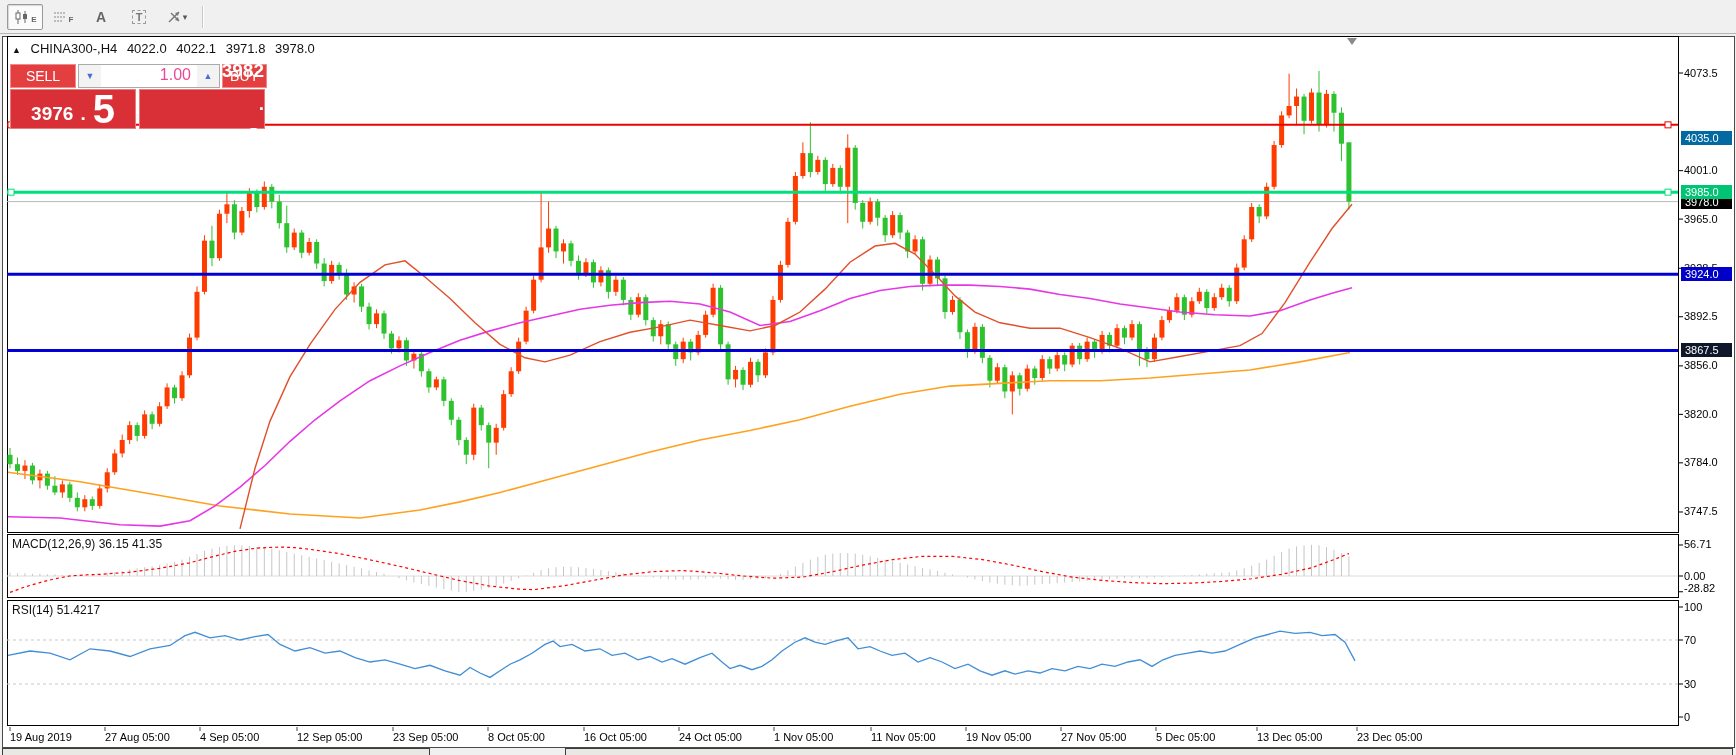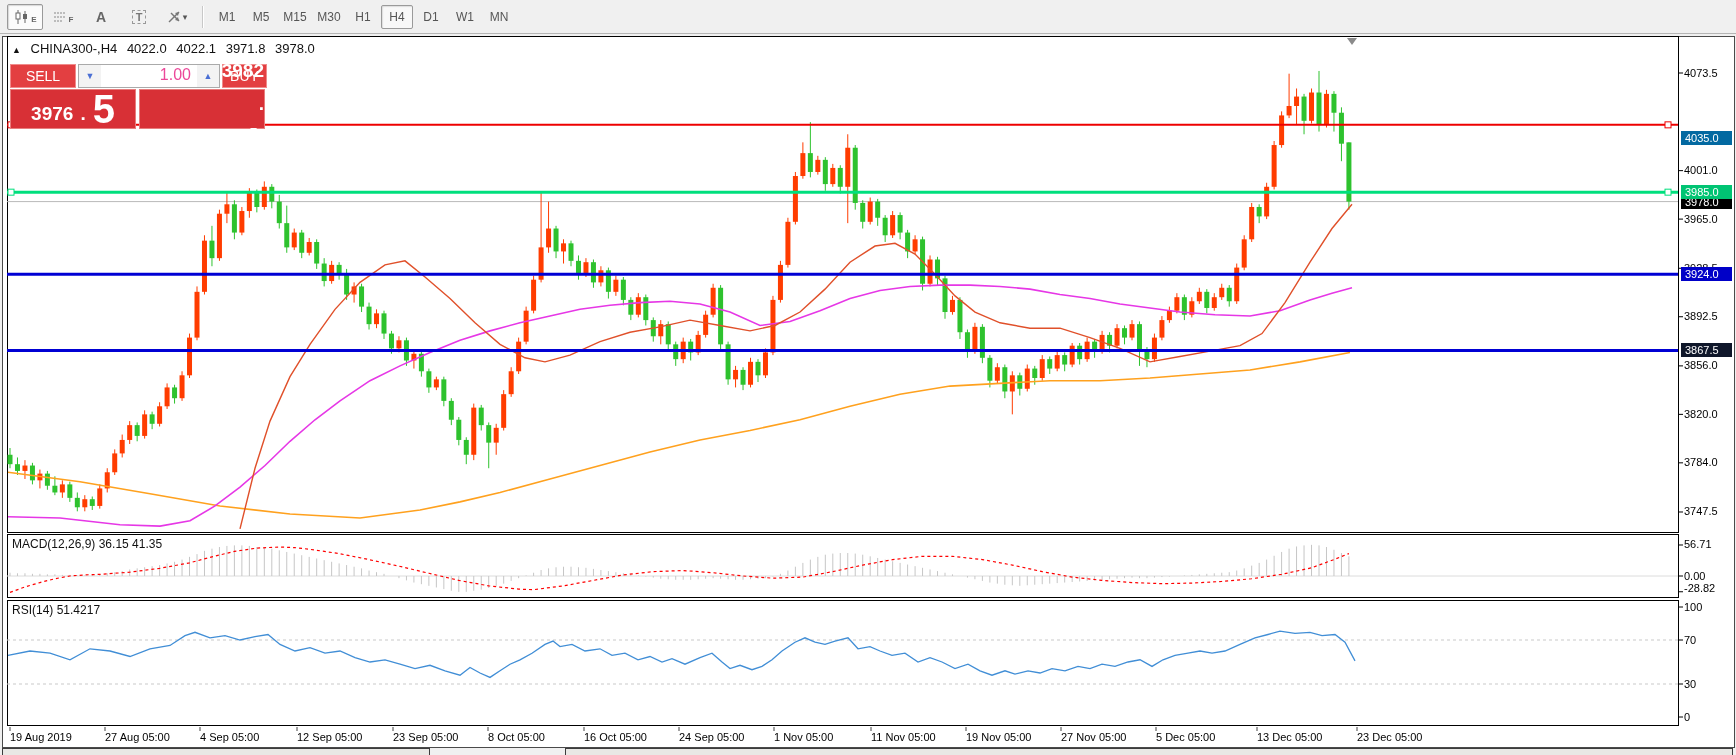--- a/index.html
+++ b/index.html
@@ -80,31 +80,20 @@
           <svg width="16" height="14">
             <line x1="2" y1="12" x2="12" y2="2" stroke="#777" stroke-width="1.5"></line>
             <polygon points="12,2 8,3 11,6" fill="#777"></polygon>
             <line x1="4" y1="3" x2="12" y2="11" stroke="#777" stroke-width="1.5"></line>
             <polygon points="12,11 11,7 8,10" fill="#777"></polygon>
           </svg>
           <span style="color:#555;font-size:9px;">▾</span>
         </div>
       </div>
     <div class="tsep"></div>
-    <div id="tf-group" style="display:flex;align-items:center;">
-        <div class="tfbtn">M1</div>
-        <div class="tfbtn">M5</div>
-        <div class="tfbtn">M15</div>
-        <div class="tfbtn">M30</div>
-        <div class="tfbtn">H1</div>
-        <div class="tfbtn active">H4</div>
-        <div class="tfbtn">D1</div>
-        <div class="tfbtn">W1</div>
-        <div class="tfbtn">MN</div>
-      </div>
   </div>
 
   <div id="window"></div>
 
   <svg id="chart-svg" width="1736" height="755">
       <rect x="7.5" y="36.5" width="1671" height="496" fill="none" stroke="#000" stroke-width="1"></rect>
       <rect x="7.5" y="534.5" width="1671" height="63" fill="none" stroke="#000" stroke-width="1"></rect>
       <rect x="7.5" y="600.5" width="1671" height="125" fill="none" stroke="#000" stroke-width="1"></rect>
       <line x1="7" x2="1678" y1="201.6003" y2="201.6003" stroke="#b9b9b9" stroke-width="1"></line>
       <g>
@@ -763,21 +752,21 @@
       <div class="ax-badge" style="top: 343.4px; background: #0f172a;">3867.5</div>
     </div>
   <div id="dates">
       <div class="date-label" style="left: 10px;">19 Aug 2019</div>
       <div class="date-label" style="left: 105px;">27 Aug 05:00</div>
       <div class="date-label" style="left: 200px;">4 Sep 05:00</div>
       <div class="date-label" style="left: 297px;">12 Sep 05:00</div>
       <div class="date-label" style="left: 393px;">23 Sep 05:00</div>
       <div class="date-label" style="left: 488px;">8 Oct 05:00</div>
       <div class="date-label" style="left: 584px;">16 Oct 05:00</div>
-      <div class="date-label" style="left: 679px;">24 Sep 05:00</div>
+      <div class="date-label" style="left: 679px;">24 Oct 05:00</div>
       <div class="date-label" style="left: 774px;">1 Nov 05:00</div>
       <div class="date-label" style="left: 871px;">11 Nov 05:00</div>
       <div class="date-label" style="left: 966px;">19 Nov 05:00</div>
       <div class="date-label" style="left: 1061px;">27 Nov 05:00</div>
       <div class="date-label" style="left: 1156px;">5 Dec 05:00</div>
       <div class="date-label" style="left: 1257px;">13 Dec 05:00</div>
       <div class="date-label" style="left: 1357px;">23 Dec 05:00</div>
     </div>
 
   <div class="win-frag" style="left:2px;width:428px;"></div>

